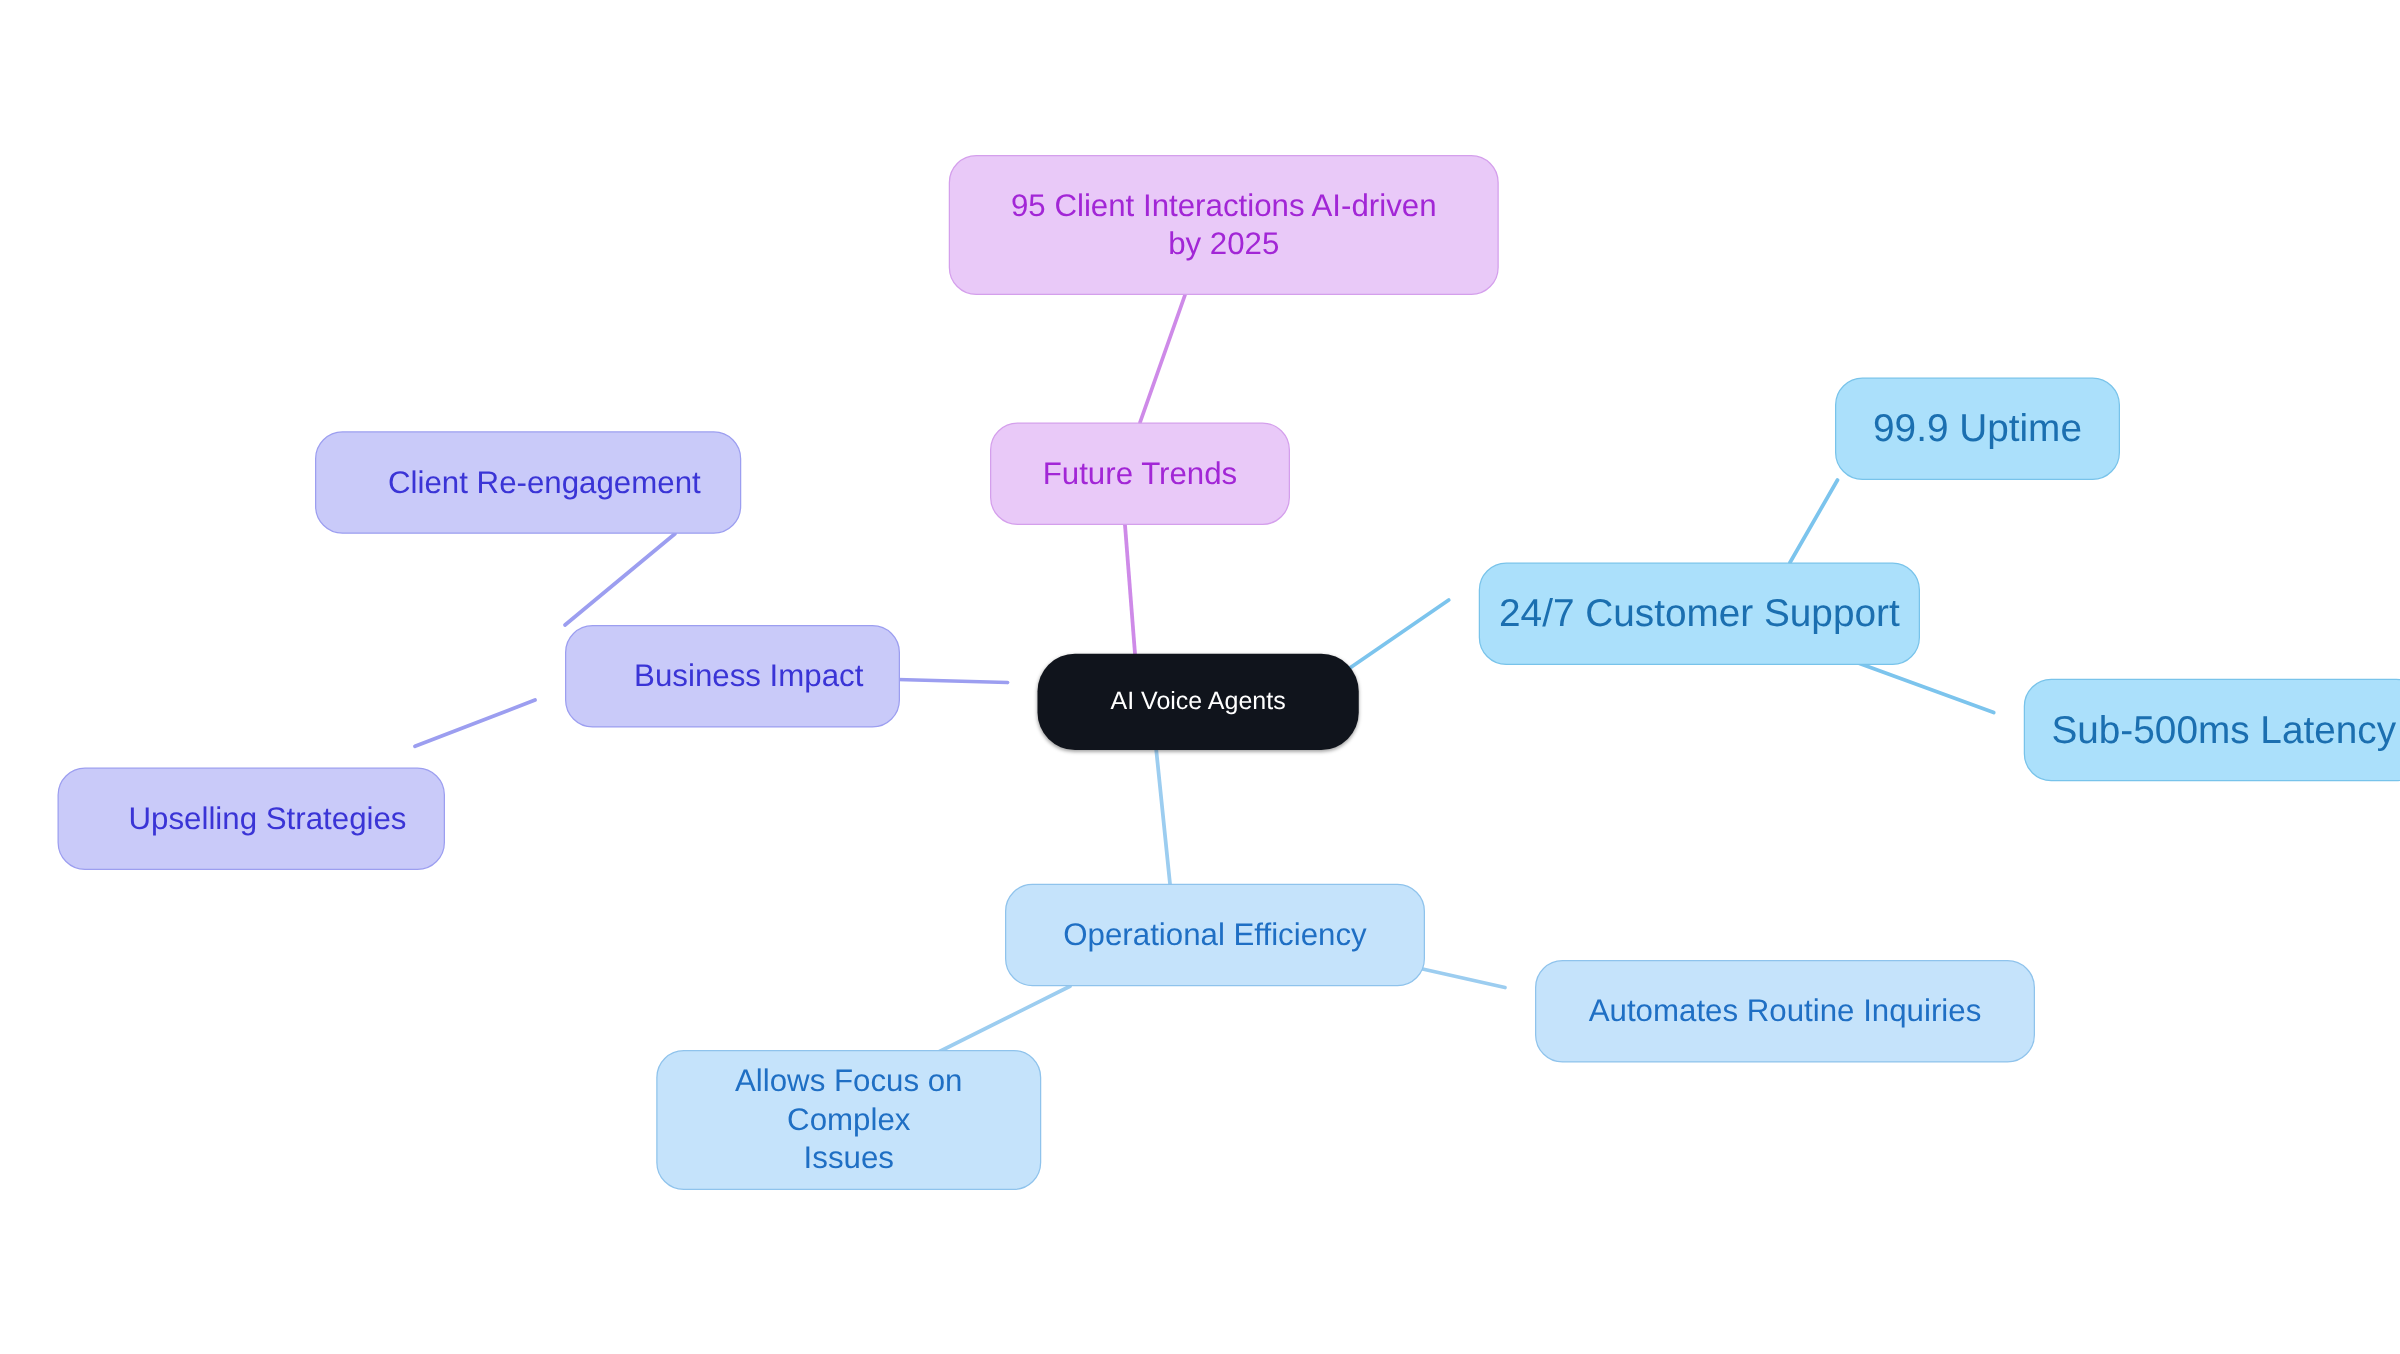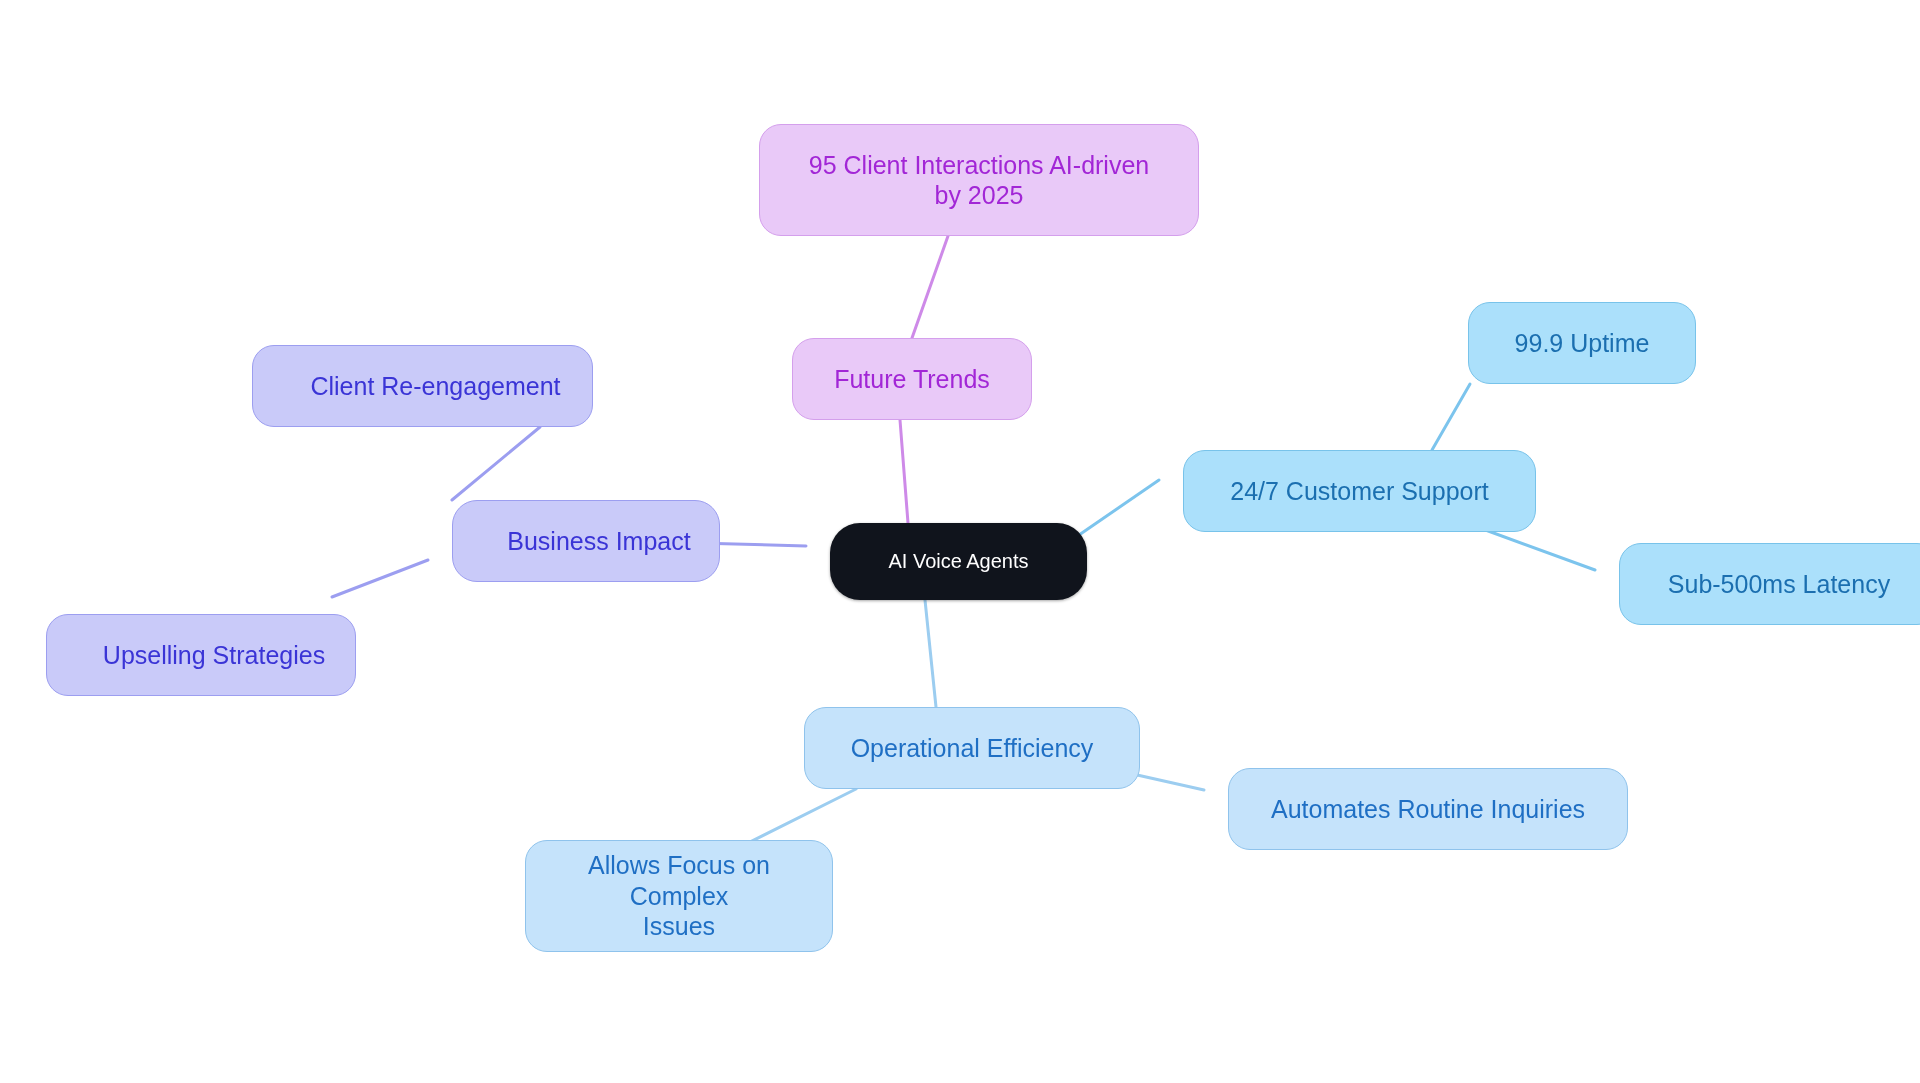--- a/index.html
+++ b/index.html
@@ -43,21 +43,21 @@
     border-width: 0;
     background: #10141c;
     color: #ffffff;
     font-size: 20px;
     box-shadow: 0 1px 3px rgba(0,0,0,0.35);
   }
   .node-blue {
     background: #abe0fb;
     border-color: #78c3ea;
     color: #1b6fb0;
-    font-size: 25px;
+    font-size: 31px;
   }
   .node-blue-soft {
     background: #c5e3fb;
     border-color: #8fc3ec;
     color: #1f6fc4;
     font-size: 25px;
   }
   .node-indigo {
     background: #c9caf9;
     border-color: #9c9ef0;
@@ -91,20 +91,20 @@
     </svg>
   <div id="nodes">
       <div class="node node-root" style="left: 806px; top: 523px; width: 257px; height: 77px; background: rgb(16, 20, 28); color: rgb(255, 255, 255);">AI Voice Agents</div>
       <div class="node node-blue" style="left: 1159px; top: 450px; width: 353px; height: 82px; background: rgb(171, 224, 251); border-color: rgb(120, 195, 234); color: rgb(27, 111, 176);">24/7 Customer Support</div>
       <div class="node node-blue" style="left: 1444px; top: 302px; width: 228px; height: 82px; background: rgb(171, 224, 251); border-color: rgb(120, 195, 234); color: rgb(27, 111, 176);">99.9 Uptime</div>
       <div class="node node-blue" style="left: 1595px; top: 543px; width: 320px; height: 82px; background: rgb(171, 224, 251); border-color: rgb(120, 195, 234); color: rgb(27, 111, 176);">Sub-500ms Latency</div>
       <div class="node node-blue-soft" style="left: 780px; top: 707px; width: 336px; height: 82px; background: rgb(197, 227, 251); border-color: rgb(143, 195, 236); color: rgb(31, 111, 196);">Operational Efficiency</div>
       <div class="node node-blue-soft" style="left: 1204px; top: 768px; width: 400px; height: 82px; background: rgb(197, 227, 251); border-color: rgb(143, 195, 236); color: rgb(31, 111, 196);">Automates Routine Inquiries</div>
       <div class="node node-blue-soft" style="left: 501px; top: 840px; width: 308px; height: 112px; background: rgb(197, 227, 251); border-color: rgb(143, 195, 236); color: rgb(31, 111, 196);">Allows Focus on Complex
 Issues</div>
-      <div class="node node-indigo" style="left: 428px; top: 500px; width: 268px; height: 82px; background: rgb(201, 202, 249); border-color: rgb(156, 158, 240); color: rgb(58, 52, 214); border-radius: 25px;">Business Impact</div>
+      <div class="node node-indigo" style="left: 428px; top: 500px; width: 268px; height: 82px; background: rgb(201, 202, 249); border-color: rgb(156, 158, 240); color: rgb(58, 52, 214);">Business Impact</div>
       <div class="node node-indigo" style="left: 228px; top: 345px; width: 341px; height: 82px; background: rgb(201, 202, 249); border-color: rgb(156, 158, 240); color: rgb(58, 52, 214);">Client Re-engagement</div>
       <div class="node node-indigo" style="left: 22px; top: 614px; width: 310px; height: 82px; background: rgb(201, 202, 249); border-color: rgb(156, 158, 240); color: rgb(58, 52, 214);">Upselling Strategies</div>
       <div class="node node-pink" style="left: 768px; top: 338px; width: 240px; height: 82px; background: rgb(233, 201, 248); border-color: rgb(212, 159, 236); color: rgb(162, 38, 214);">Future Trends</div>
       <div class="node node-pink" style="left: 735px; top: 124px; width: 440px; height: 112px; background: rgb(233, 201, 248); border-color: rgb(212, 159, 236); color: rgb(162, 38, 214);">95 Client Interactions AI-driven
 by 2025</div>
     </div>
 </div>
 
 </body></html>

